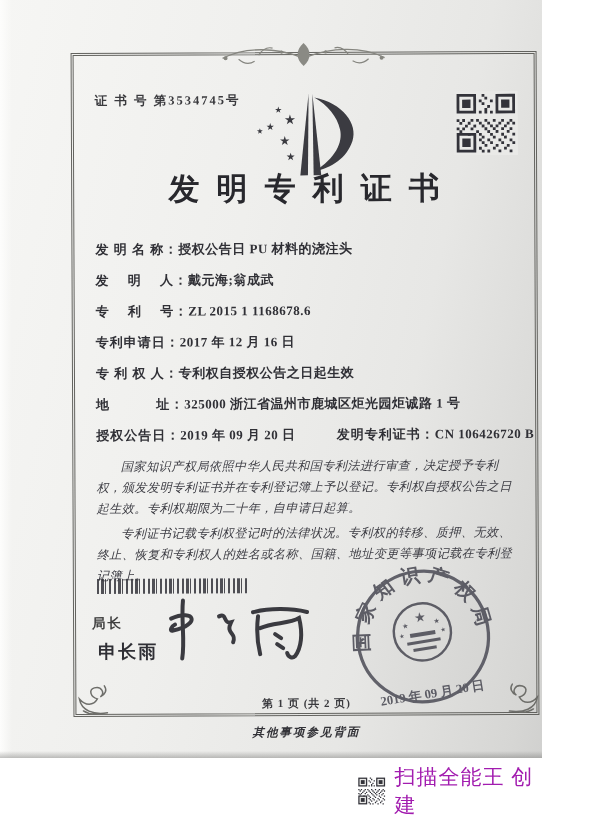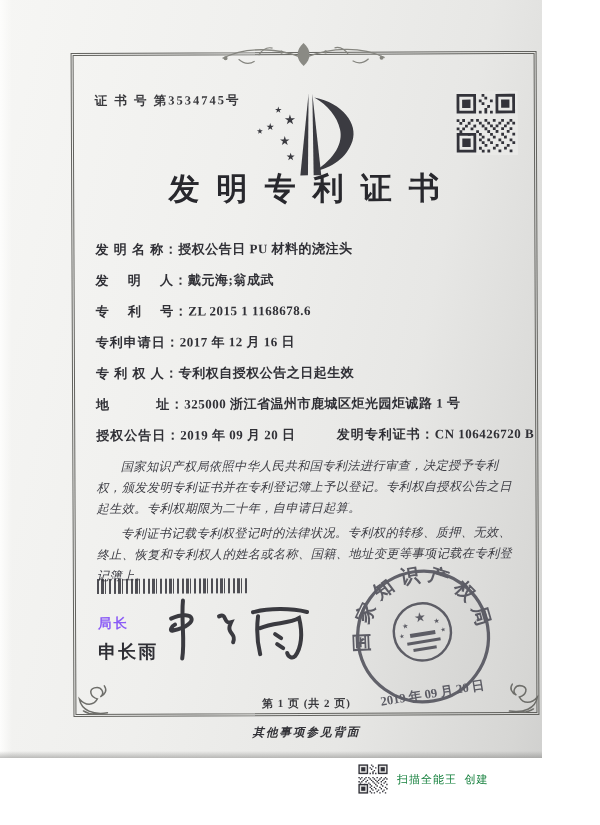--- a/index.html
+++ b/index.html
@@ -45,40 +45,40 @@
   .frow .col2{margin-left:38px;}
   .paras{
     position:absolute;left:96px;top:456px;width:426px;
     font-size:12.2px;font-style:italic;line-height:1.72;color:#3d3d44;letter-spacing:.4px;
   }
   .paras p{margin:0 0 4px 0;text-indent:2em;}
   .barcode{
     position:absolute;left:96px;top:578px;width:152px;height:15px;opacity:.85;
     background:repeating-linear-gradient(90deg,#33333a 0 2px,transparent 2px 4px,#33333a 4px 7px,transparent 7px 8px,#33333a 8px 9px,transparent 9px 12px,#33333a 12px 14px,transparent 14px 17px);
   }
-  .director-label{position:absolute;left:97px;top:614px;font-size:13.5px;font-weight:bold;color:#8b5cf6;letter-spacing:2px;}
+  .director-label{position:absolute;left:91px;top:614px;font-size:13.5px;font-weight:bold;color:#404040;letter-spacing:2px;}
   .director-name{position:absolute;left:97px;top:639px;font-size:18px;font-weight:bold;color:#2f2f35;letter-spacing:2px;}
   .signature{position:absolute;left:160px;top:590px;}
   .seal{position:absolute;left:348px;top:563px;transform:rotate(-9deg);opacity:.88;}
   .page-info{
     position:absolute;left:72px;top:696px;width:466px;text-align:center;
     font-size:11px;font-weight:bold;color:#3a3a3e;letter-spacing:1px;
   }
   .back-note{
     position:absolute;left:72px;top:725px;width:466px;text-align:center;
     font-size:11.5px;font-weight:bold;font-style:italic;color:#333338;letter-spacing:2px;
   }
   .ornament-top{position:absolute;left:220px;top:38px;}
   .ornament-bl{position:absolute;left:74px;top:684px;}
   .ornament-br{position:absolute;left:506px;top:684px;}
   .dark-square{position:absolute;left:557px;top:745px;width:15px;height:14px;background:#33333a;}
   .watermark{position:absolute;left:357px;top:763px;display:flex;align-items:center;gap:8px;}
   .watermark-text{
-    font-family:Liberation Mono, monospace;
-    font-size:11px;color:#15803d;letter-spacing:1px;
+    font-family:Liberation Sans, sans-serif;
+    font-size:21px;color:#a21caf;letter-spacing:1px;
   }
 </style>
 </head>
 <body>
 
 <svg width="0" height="0" style="position:absolute">
   <defs>
     <g id="qrpat" fill="#33333a">
       <rect x="0" y="0" width="7" height="7"></rect>
         <rect x="1" y="1" width="5" height="5" fill="#e9e9e7"></rect>

